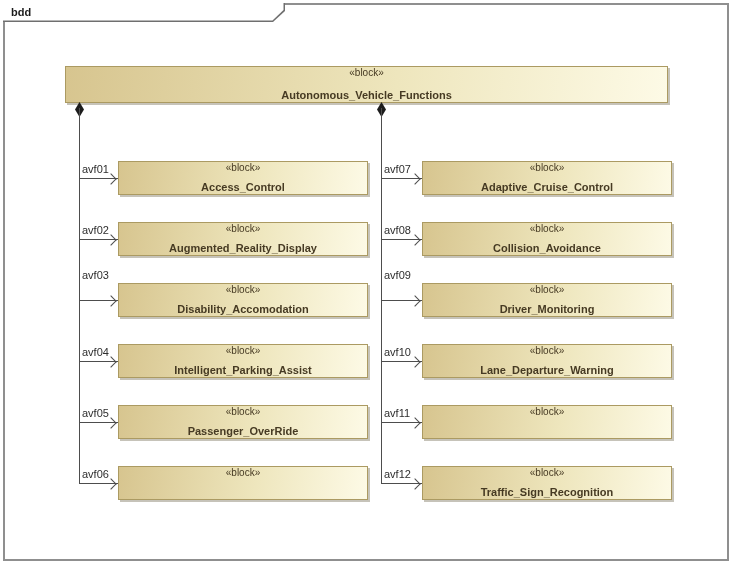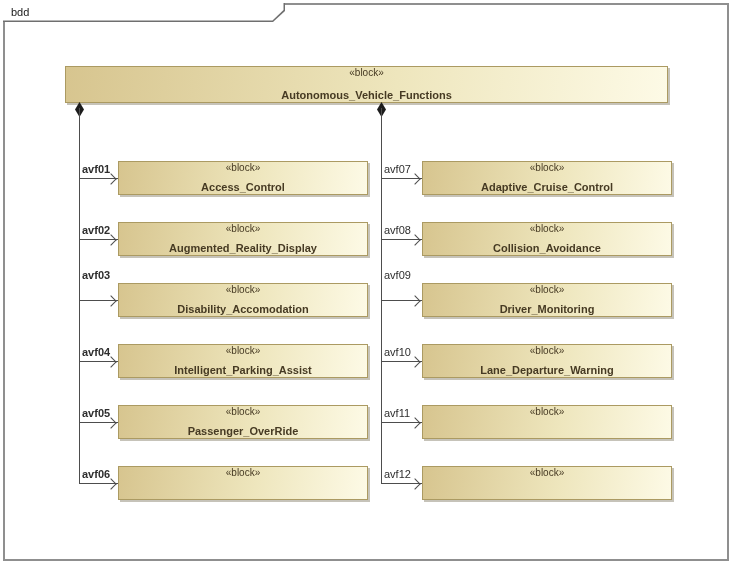--- a/index.html
+++ b/index.html
@@ -12,21 +12,21 @@
 
   
   .tab{position:absolute;left:3px;top:3px;width:282px;height:19px;
        background:#6f6f6f;
        clip-path:polygon(0 0,100% 0,100% 42%,calc(100% - 12px) 100%,0 100%);}
   .tab-fill{position:absolute;left:0px;top:0px;right:1.5px;bottom:1.5px;
        background:#ffffff;
        clip-path:polygon(0 0,100% 0,100% 40%,calc(100% - 11px) 100%,0 100%);
        display:flex;align-items:center;padding-left:8px;box-sizing:border-box;
        font-size:11px;color:#1a1a1a;white-space:nowrap;}
-  .tab-fill .kw{font-weight:normal;margin-right:12px;}
+  .tab-fill .kw{font-weight:bold;margin-right:12px;}
 
   
   .blk{position:absolute;box-sizing:border-box;
        border:1px solid #ab9a62;
        background:linear-gradient(97deg,#d7c58f 0%,#eee6bd 55%,#fdfae6 100%);
        box-shadow:2px 2px 0 rgba(128,122,100,0.45);
        display:flex;flex-direction:column;align-items:center;justify-content:space-between;
        color:#463a23;text-align:center;white-space:nowrap;}
   .blk .st{font-size:10px;line-height:12px;}
   .blk .nm{font-size:11px;line-height:14px;font-weight:bold;}
@@ -44,21 +44,21 @@
   .diaL{left:75px;} .diaR{left:377px;}
   .conn{position:absolute;height:0;border-top:1px solid #4d4d4d;}
   .connL{left:79px;width:39px;} .connR{left:381px;width:41px;}
   .c0{top:178px}.c1{top:239px}.c2{top:300px}.c3{top:361px}.c4{top:422px}.c5{top:483px}
   .arr{position:absolute;width:7px;height:7px;
        border-top:1px solid #4d4d4d;border-right:1px solid #4d4d4d;
        transform:rotate(45deg);}
   .arrL{left:107px;} .arrR{left:411px;}
   .a0{top:175px}.a1{top:236px}.a2{top:297px}.a3{top:358px}.a4{top:419px}.a5{top:480px}
   .lbl{position:absolute;font-size:11px;color:#2e2e2e;white-space:nowrap;}
-  .lblL{left:82px;font-weight:bold;} .lblR{left:384px;}
+  .lblL{left:82px;} .lblR{left:384px;}
   .l0{top:163px}.l1{top:224px}.l2{top:269px}.l3{top:346px}.l4{top:407px}.l5{top:468px}
 </style>
 </head>
 <body>
 
 <div id="canvas">
   <div class="frame"></div>
 
   <div class="tab">
     <div class="tab-fill">
@@ -162,14 +162,15 @@
   </div>
   <div class="blk child R r3">
     <div class="st">«block»</div>
     <div class="nm">Lane_Departure_Warning</div>
   </div>
   <div class="blk child R r4">
     <div class="st">«block»</div>
   </div>
   <div class="blk child R r5">
     <div class="st">«block»</div>
+    <div class="nm">Traffic_Sign_Recognition</div>
   </div>
 </div>
 
 </body></html>

